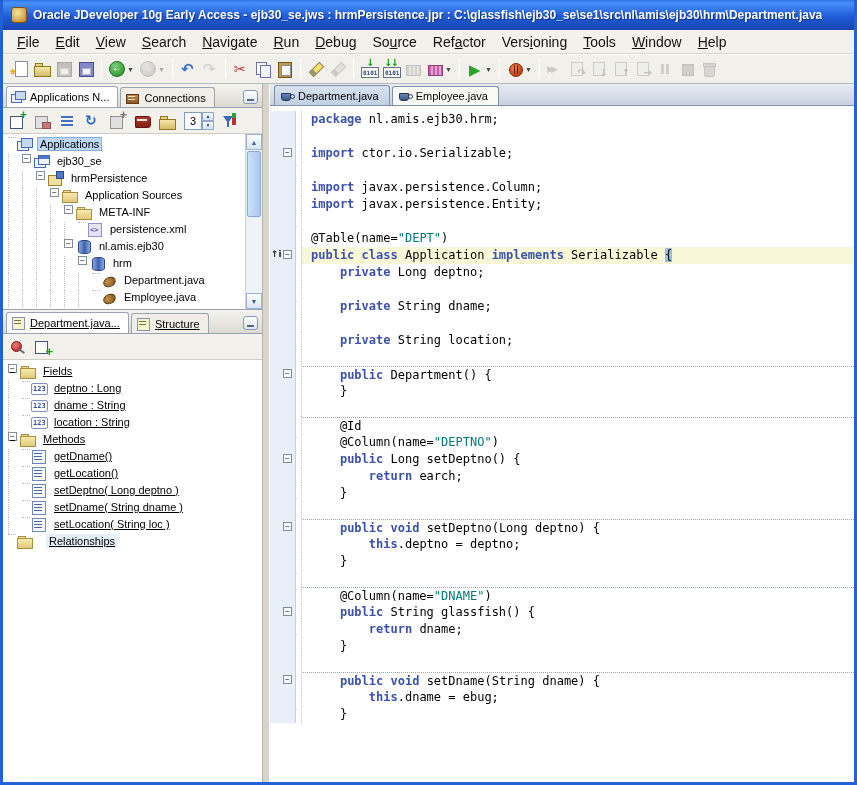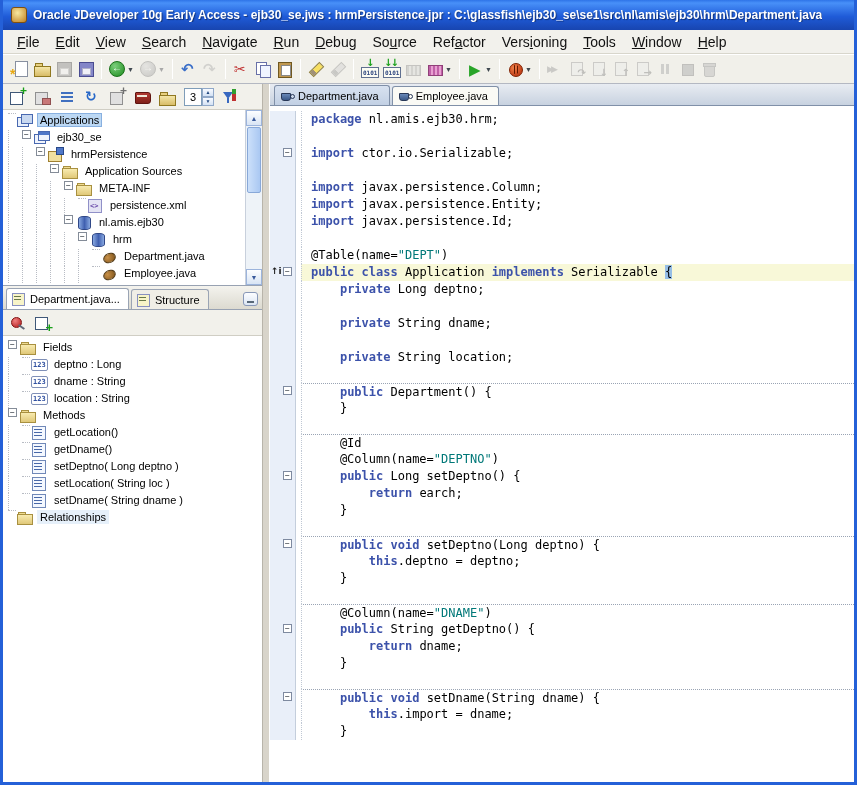--- a/index.html
+++ b/index.html
@@ -123,21 +123,21 @@
   #nav-tree { flex:1; overflow:hidden; padding-top:3px; }
   #struct-tree { flex:1; background:#FFF; overflow:hidden; padding-top:4px; }
   .trow { height:17px; display:flex; align-items:flex-start; font-size:11px; color:#000; padding-left:5px; white-space:nowrap; }
   .tind { flex:none; border-left:1px dotted #B8BCC4; height:17px; }
   .texp { width:9px; height:9px; flex:none; border:1px solid #848C98; background:#FFF; color:#303840;
           font:8px/7px "DejaVu Sans Mono",monospace; text-align:center; margin-right:3px; }
   .tstub { width:8px; height:1px; border-top:1px dotted #B8BCC4; flex:none; margin-right:1px; }
   .tico { width:16px; height:15px; position:relative; flex:none; margin-right:4px; }
   .tlabel { padding:1px 3px; }
   .tlabel.sel { background:#BCD8F4; border:1px solid #88B0E0; padding:0 2px; }
-  .tlabel.soft { background:#E6F0FA; }
+  .tlabel.soft { background:#E6F0FA;margin-left:9px; }
 
   .ti-app-windows::before { content:""; position:absolute; left:0; top:4px; width:10px; height:8px; background:#E8F0FC; border:1px solid #4868B0; }
   .ti-app-windows::after { content:""; position:absolute; left:4px; top:1px; width:10px; height:8px; background:#C8D8F0; border:1px solid #4868B0; }
   .ti-workspace::before { content:""; position:absolute; left:0; top:4px; width:10px; height:8px; background:#F0F4FC; border:1px solid #4868B0; }
   .ti-workspace::after { content:""; position:absolute; left:4px; top:1px; width:10px; height:8px; border:1px solid #4868B0;
                          background:linear-gradient(#5078C8 0 3px,#F0F4FC 3px); }
   .ti-project::before { content:""; position:absolute; left:0; top:4px; width:12px; height:9px; background:#F0E0A0; border:1px solid #A08030; }
   .ti-project::after { content:""; position:absolute; right:0; top:0; width:6px; height:6px; background:#5078C8; border:1px solid #284888; }
   .ti-folder::before { content:""; position:absolute; left:1px; top:2px; width:6px; height:3px; background:#F0DC90; border:1px solid #A89040; border-bottom:none; }
   .ti-folder::after { content:""; position:absolute; left:0; top:4px; width:14px; height:9px; background:linear-gradient(#F8EBB0,#E0C878); border:1px solid #A89040; }
@@ -316,20 +316,31 @@
       <span class="tbtn dis">
         <span class="icn i-garbage-collect"></span>
       </span>
     </div>
 
   <div id="main">
 
     <div id="left">
 
       <div style="display:flex;flex-direction:column;flex:none;">
+        <div class="ptabs">
+          <div class="ptab active">
+            <span class="tabi tabi-nav-apps"></span>
+            <span>Applications N...</span>
+          </div>
+          <div class="ptab">
+            <span class="tabi tabi-connections"></span>
+            <span>Connections</span>
+          </div>
+          <span class="minbtn"></span>
+        </div>
         <div class="ptools" id="nav-tools">
             <span class="tbtn">
               <span class="icn16 i-new-navigator-window"></span>
             </span>
             <span class="tbtn dis">
               <span class="icn16 i-remove-from-ide"></span>
             </span>
             <span class="tbtn">
               <span class="icn16 i-navigator-display-options"></span>
             </span>
@@ -447,21 +458,21 @@
             </div>
           <div id="nav-scroll">
             <div class="sb-btn">▲</div>
             <div class="sb-thumb"></div>
             <div class="sb-track"></div>
             <div class="sb-btn">▼</div>
           </div>
         </div>
       </div>
 
-      <div style="display:flex;flex-direction:column;flex:1;min-height:0;">
+      <div style="display:flex;flex-direction:column;flex:1;min-height:0;text-decoration:underline;">
         <div class="ptabs">
           <div class="ptab active">
             <span class="tabi tabi-structure"></span>
             <span>Department.java...</span>
           </div>
           <div class="ptab">
             <span class="tabi tabi-structure"></span>
             <span>Structure</span>
           </div>
           <span class="minbtn"></span>
@@ -500,45 +511,45 @@
             </div>
             <div class="trow">
               <span class="texp">−</span>
               <span class="tico ti-folder"></span>
               <span class="tlabel">Methods</span>
             </div>
             <div class="trow">
               <span class="tind" style="width: 14px;"></span>
               <span class="tstub"></span>
               <span class="tico ti-method"></span>
+              <span class="tlabel">getDname()</span>
+            </div>
+            <div class="trow">
+              <span class="tind" style="width: 14px;"></span>
+              <span class="tstub"></span>
+              <span class="tico ti-method"></span>
               <span class="tlabel">getLocation()</span>
-            </div>
-            <div class="trow">
-              <span class="tind" style="width: 14px;"></span>
-              <span class="tstub"></span>
-              <span class="tico ti-method"></span>
-              <span class="tlabel">getDname()</span>
             </div>
             <div class="trow">
               <span class="tind" style="width: 14px;"></span>
               <span class="tstub"></span>
               <span class="tico ti-method"></span>
               <span class="tlabel">setDeptno( Long deptno )</span>
             </div>
             <div class="trow">
               <span class="tind" style="width: 14px;"></span>
               <span class="tstub"></span>
               <span class="tico ti-method"></span>
+              <span class="tlabel">setDname( String dname )</span>
+            </div>
+            <div class="trow">
+              <span class="tind" style="width: 14px;"></span>
+              <span class="tstub"></span>
+              <span class="tico ti-method"></span>
               <span class="tlabel">setLocation( String loc )</span>
-            </div>
-            <div class="trow">
-              <span class="tind" style="width: 14px;"></span>
-              <span class="tstub"></span>
-              <span class="tico ti-method"></span>
-              <span class="tlabel">setDname( String dname )</span>
             </div>
             <div class="trow">
               <span class="tstub"></span>
               <span class="tico ti-folder"></span>
               <span class="tlabel soft">Relationships</span>
             </div>
           </div>
       </div>
 
     </div>
@@ -578,24 +589,20 @@
           <div class="crow">
             <span class="gut"></span>
             <span class="ctext"><span class="c-k">import</span><span class="c-p"> javax.persistence.Column;</span></span>
           </div>
           <div class="crow">
             <span class="gut"></span>
             <span class="ctext"><span class="c-k">import</span><span class="c-p"> javax.persistence.Entity;</span></span>
           </div>
           <div class="crow">
             <span class="gut"></span>
-            <span class="ctext"><span class="c-k">import</span><span class="c-p"> javax.persistence.Id;</span></span>
-          </div>
-          <div class="crow">
-            <span class="gut"></span>
             <span class="ctext"></span>
           </div>
           <div class="crow">
             <span class="gut"></span>
             <span class="ctext"><span class="c-p">@Table(name=</span><span class="c-s">"DEPT"</span><span class="c-p">)</span></span>
           </div>
           <div class="crow hl">
             <span class="gut">
               <span class="ov">↑i</span>
               <span class="fold">−</span>
@@ -685,21 +692,21 @@
             <span class="ctext"></span>
           </div>
           <div class="crow sep">
             <span class="gut"></span>
             <span class="ctext"><span class="c-p">    @Column(name=</span><span class="c-s">"DNAME"</span><span class="c-p">)</span></span>
           </div>
           <div class="crow">
             <span class="gut">
               <span class="fold">−</span>
             </span>
-            <span class="ctext"><span class="c-p">    </span><span class="c-k">public</span><span class="c-p"> String getDeptno() {</span></span>
+            <span class="ctext"><span class="c-p">    </span><span class="c-k">public</span><span class="c-p"> String glassfish() {</span></span>
           </div>
           <div class="crow">
             <span class="gut"></span>
             <span class="ctext"><span class="c-p">        </span><span class="c-k">return</span><span class="c-p"> dname;</span></span>
           </div>
           <div class="crow">
             <span class="gut"></span>
             <span class="ctext"><span class="c-p">    }</span></span>
           </div>
           <div class="crow">
@@ -707,21 +714,21 @@
             <span class="ctext"></span>
           </div>
           <div class="crow sep">
             <span class="gut">
               <span class="fold">−</span>
             </span>
             <span class="ctext"><span class="c-p">    </span><span class="c-k">public</span><span class="c-p"> </span><span class="c-k">void</span><span class="c-p"> setDname(String dname) {</span></span>
           </div>
           <div class="crow">
             <span class="gut"></span>
-            <span class="ctext"><span class="c-p">        </span><span class="c-k">this</span><span class="c-p">.import = dname;</span></span>
+            <span class="ctext"><span class="c-p">        </span><span class="c-k">this</span><span class="c-p">.dname = ebug;</span></span>
           </div>
           <div class="crow">
             <span class="gut"></span>
             <span class="ctext"><span class="c-p">    }</span></span>
           </div>
         </div>
     </div>
 
   </div>
 </div>

